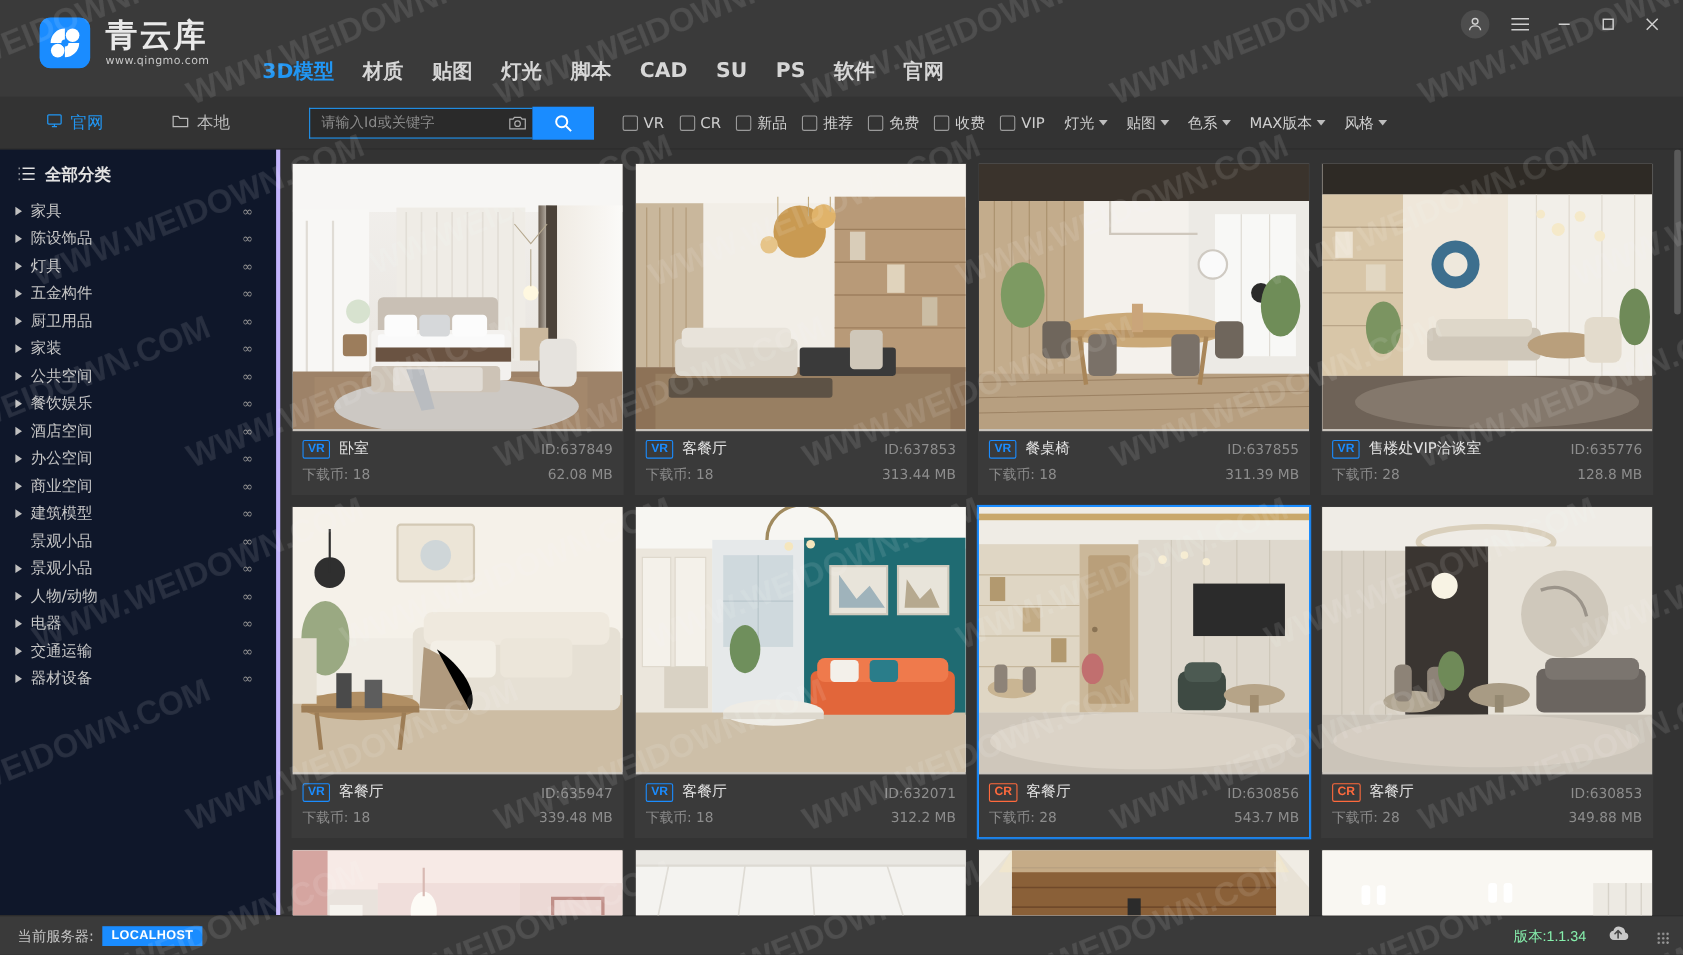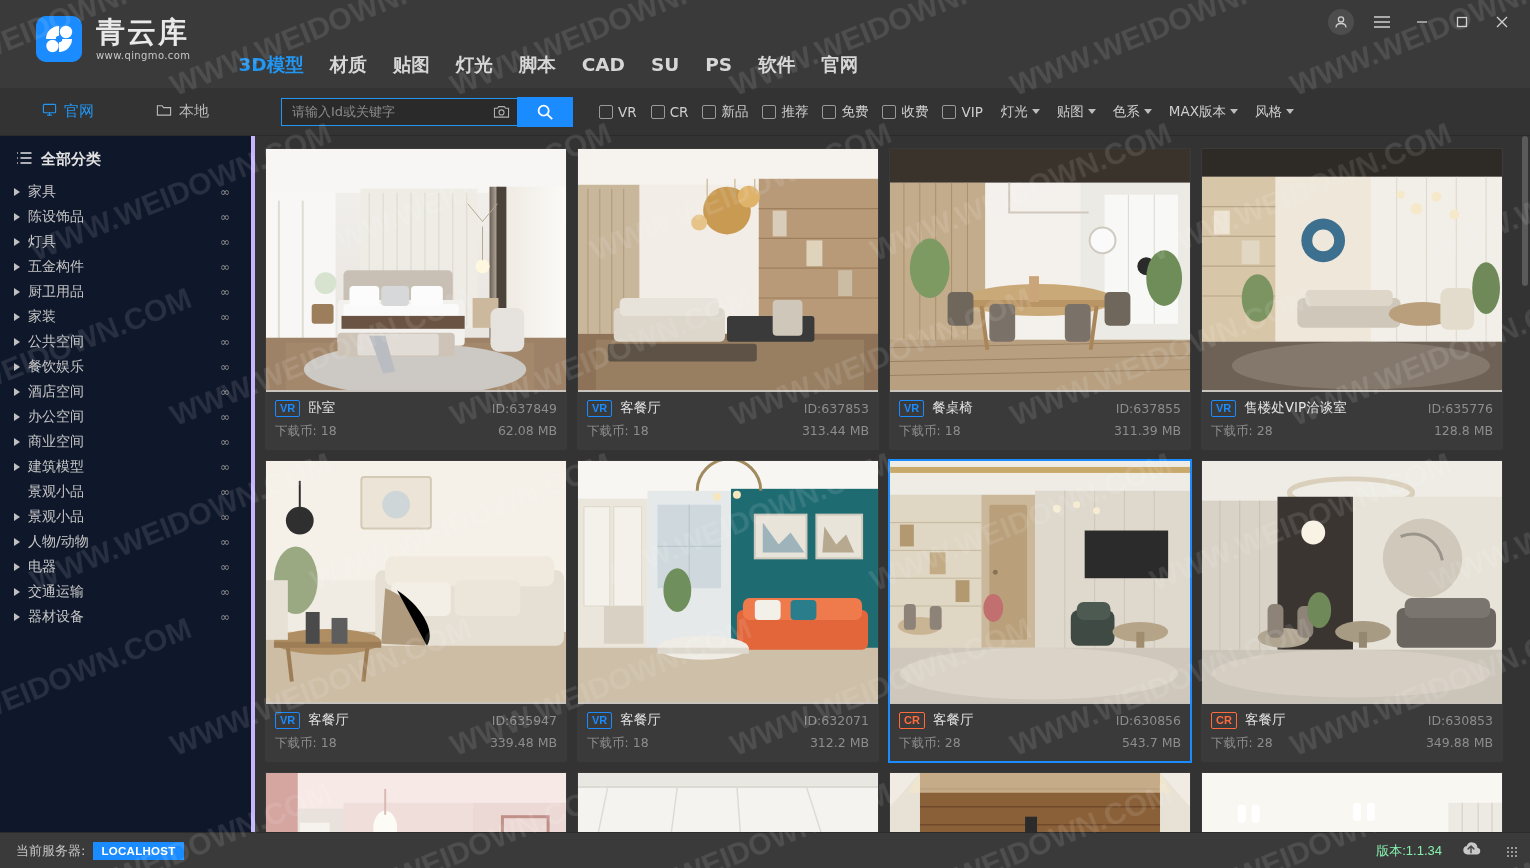--- a/index.html
+++ b/index.html
@@ -66,21 +66,21 @@
     display: flex; align-items: center; gap: 7px; height: 48px;
     padding: 0 16px; font-size: 15px; color: #b9b9b9; white-space: nowrap;
     font-family:"DejaVu Sans","Liberation Sans",sans-serif;
   }
   .srcTab:first-child { margin-left: 26px; }
   .srcTab:nth-child(2) { margin-left: 30px; }
   .srcTab.active { color: #2196f3; }
 
   .searchwrap { display: flex; align-items: center; margin-left: 26px; }
   .searchbox {
-    width: 236px; height: 28px; background: #2a2a2a; border: 1px solid #2196f3;
+    width: 203px; height: 28px; background: #2a2a2a; border: 1px solid #2196f3;
     border-right: none; display: flex; align-items: center; padding: 0 6px 0 10px;
   }
   .searchbox input {
     flex: 1; background: transparent; border: none; outline: none;
     color: #d0d0d0; font-size: 13px; font-family:"DejaVu Sans","Liberation Sans",sans-serif;
   }
   .searchbox input::placeholder { color: #8a8a8a; }
   .camicon { width: 20px; height: 20px; display:flex; align-items:center; justify-content:center; color: #b0b0b0; }
   .searchbtn {
     width: 56px; height: 30px; background: #1a8cff; display: flex;

